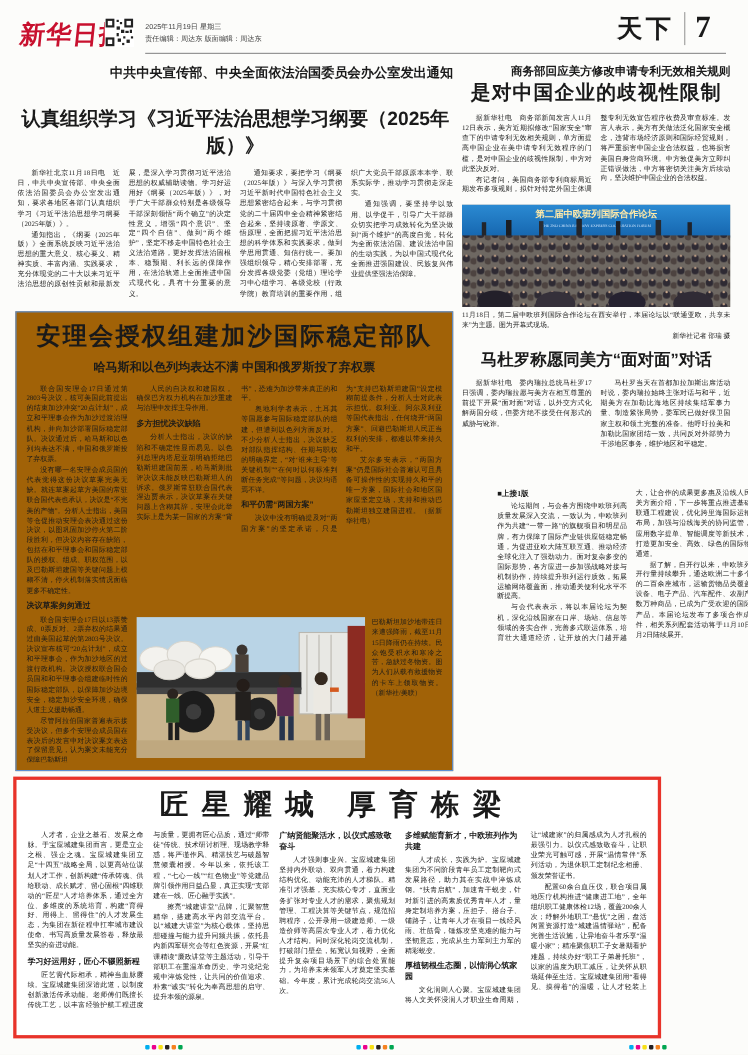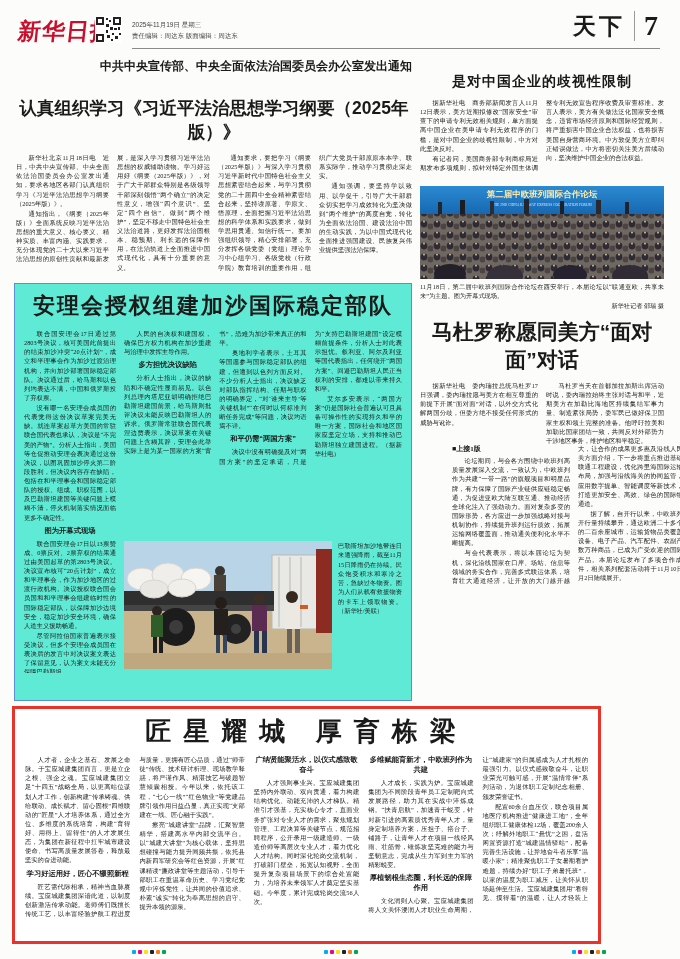--- a/index.html
+++ b/index.html
@@ -6,53 +6,53 @@
   #page{position:relative;width:680px;height:959px;background:#fcfcfa;margin:0 auto;overflow:hidden;
         font-family:"Liberation Serif","DejaVu Serif",serif;color:#1a1a1a;}
   
   #masthead{position:absolute;left:0;top:10px;width:680px;height:50px;}
   .logo{position:absolute;left:18px;top:6px;font-size:23px;font-weight:bold;color:#c8102e;
         transform:skewX(-6deg);letter-spacing:1px;font-family:"Liberation Serif",serif;}
   .qr{position:absolute;left:95px;top:6px;width:27px;height:27px;}
   .date-lines{position:absolute;left:132px;top:9px;font-size:6.5px;color:#444;line-height:1.7;
         font-family:"Liberation Sans","DejaVu Sans",sans-serif;}
   .mast-rule{position:absolute;left:132px;right:20px;top:38px;height:1px;background:#8a8a8a;}
-  .section-wrap{position:absolute;right:22px;top:0px;display:flex;align-items:center;gap:9px;}
+  .section-wrap{position:absolute;right:34px;top:0px;display:flex;align-items:center;gap:9px;}
   .section-name{font-size:23px;font-weight:bold;letter-spacing:3px;}
   .section-div{width:1px;height:30px;background:#999;}
   .page-num{font-size:28px;font-weight:bold;}
   
   .kicker{font-size:12px;font-weight:bold;text-align:right;
           font-family:"Liberation Sans","DejaVu Sans",sans-serif;}
   .kicker.small{font-size:10.5px;}
   .headline{font-weight:bold;text-align:center;
             font-family:"Liberation Sans","DejaVu Sans",sans-serif;}
   .para{font-size:6.3px;line-height:1.45;text-align:justify;text-indent:2em;margin:0 0 1px 0;}
-  .sub-h{font-size:7.3px;font-weight:bold;text-align:center;margin:4px 0 3px 0;break-inside:avoid;
+  .sub-h{font-size:7.3px;font-weight:bold;margin:4px 0 3px 0;break-inside:avoid;
          font-family:"Liberation Sans","DejaVu Sans",sans-serif;}
   .marker{font-size:7px;font-weight:bold;text-indent:0;margin:0 0 2px 0;}
   .byline{font-size:6.5px;text-align:right;text-indent:0;margin-top:2px;}
   
   #art-study{position:absolute;left:16px;top:58px;width:396px;}
   #art-study .headline{font-size:17.5px;margin-top:21px;letter-spacing:0px;}
   #art-study .body{margin-top:9px;height:168px;overflow:hidden;column-count:4;column-gap:8px;}
   #art-patent{position:absolute;left:420px;top:58px;width:244px;}
-  #art-patent .headline{font-size:14px;margin-top:15px;letter-spacing:1px;}
+  #art-patent .headline{font-size:18px;margin-top:0;letter-spacing:1px;}
   #art-patent .body{margin-top:7px;height:78px;overflow:hidden;column-count:2;column-gap:8px;}
   #forum-photo{position:absolute;left:420px;top:186px;width:244px;height:93px;}
   #forum-cap{position:absolute;left:420px;top:282px;width:244px;font-size:6.2px;line-height:1.5;text-align:justify;}
   #forum-cap .credit{display:block;text-align:right;}
   #art-maduro{position:absolute;left:420px;top:318px;width:244px;}
-  #art-maduro .headline{font-size:21px;}
+  #art-maduro .headline{font-size:15px;}
   #art-maduro .body{margin-top:7px;height:92px;overflow:hidden;column-count:2;column-gap:8px;}
   #art-cont{position:absolute;left:420px;top:444px;width:244px;height:250px;overflow:hidden;
             column-count:2;column-gap:8px;margin-left:32px;}
   
   #box-gaza{position:absolute;left:14px;top:283px;width:398px;height:418px;border:1px solid #5b8fd4;
-            box-sizing:border-box;background:#5eead4;}
+            box-sizing:border-box;background:#a16207;}
   #box-gaza .headline{font-size:22px;margin-top:7px;letter-spacing:2px;}
   #box-gaza .subhead{font-size:11px;font-weight:bold;text-align:center;margin-top:5px;
             font-family:"Liberation Sans","DejaVu Sans",sans-serif;}
   .gaza-body{display:flex;gap:8px;padding:8px 9px 0 9px;}
   .gaza-col1{width:92px;flex:none;height:344px;overflow:hidden;}
   .gaza-right{flex:1;display:flex;flex-direction:column;}
   .gaza-top{height:208px;overflow:hidden;column-count:3;column-gap:8px;}
   .gaza-bottom{display:flex;gap:6px;margin-top:4px;}
   .gaza-photo{width:208px;height:128px;flex:none;}
   .gaza-cap{flex:1;font-size:6.2px;line-height:1.5;text-align:justify;}
@@ -113,20 +113,21 @@
     <div class="headline">认真组织学习《习近平法治思想学习纲要（2025年版）》</div>
     <div class="body">
         <p class="para">新华社北京11月18日电　近日，中共中央宣传部、中央全面依法治国委员会办公室发出通知，要求各地区各部门认真组织学习《习近平法治思想学习纲要（2025年版）》。</p>
         <p class="para">通知指出，《纲要（2025年版）》全面系统反映习近平法治思想的重大意义、核心要义、精神实质、丰富内涵、实践要求，充分体现党的二十大以来习近平法治思想的原创性贡献和最新发展，是深入学习贯彻习近平法治思想的权威辅助读物。学习好运用好《纲要（2025年版）》，对于广大干部群众特别是各级领导干部深刻领悟“两个确立”的决定性意义，增强“四个意识”、坚定“四个自信”、做到“两个维护”，坚定不移走中国特色社会主义法治道路，更好发挥法治固根本、稳预期、利长远的保障作用，在法治轨道上全面推进中国式现代化，具有十分重要的意义。</p>
         <p class="para">通知要求，要把学习《纲要（2025年版）》与深入学习贯彻习近平新时代中国特色社会主义思想紧密结合起来，与学习贯彻党的二十届四中全会精神紧密结合起来，坚持读原著、学原文、悟原理，全面把握习近平法治思想的科学体系和实践要求，做到学思用贯通、知信行统一。要加强组织领导，精心安排部署，充分发挥各级党委（党组）理论学习中心组学习、各级党校（行政学院）教育培训的重要作用，组织广大党员干部原原本本学、联系实际学，推动学习贯彻走深走实。</p>
         <p class="para">通知强调，要坚持学以致用、以学促干，引导广大干部群众切实把学习成效转化为坚决做到“两个维护”的高度自觉，转化为全面依法治国、建设法治中国的生动实践，为以中国式现代化全面推进强国建设、民族复兴伟业提供坚强法治保障。</p>
       </div>
   </div>
 
   <div id="art-patent">
+    <div class="kicker small">商务部回应美方修改申请专利无效相关规则</div>
     <div class="headline">是对中国企业的歧视性限制</div>
     <div class="body">
         <p class="para">据新华社电　商务部新闻发言人11月12日表示，美方近期拟修改“国家安全”审查下的申请专利无效相关规则，单方面提高中国企业在美申请专利无效程序的门槛，是对中国企业的歧视性限制，中方对此坚决反对。</p>
         <p class="para">有记者问，美国商务部专利商标局近期发布多项规则，拟针对特定外国主体调整专利无效宣告程序收费及审查标准。发言人表示，美方有关做法泛化国家安全概念，违背市场经济原则和国际经贸规则，将严重损害中国企业合法权益，也将损害美国自身营商环境。中方敦促美方立即纠正错误做法，中方将密切关注美方后续动向，坚决维护中国企业的合法权益。</p>
       </div>
   </div>
 
   <svg id="forum-photo" viewBox="0 0 244 93" preserveAspectRatio="none">
     <defs>
       <linearGradient id="bannerG" x1="0" y1="0" x2="0" y2="1">
@@ -172,25 +173,26 @@
 
   <div id="art-cont">
       <p class="para marker">■上接1版</p>
       <p class="para">论坛期间，与会各方围绕中欧班列高质量发展深入交流，一致认为，中欧班列作为共建“一带一路”的旗舰项目和明星品牌，有力保障了国际产业链供应链稳定畅通，为促进亚欧大陆互联互通、推动经济全球化注入了强劲动力。面对复杂多变的国际形势，各方应进一步加强战略对接与机制协作，持续提升班列运行质效，拓展运输网络覆盖面，推动通关便利化水平不断提高。</p>
       <p class="para">与会代表表示，将以本届论坛为契机，深化沿线国家在口岸、场站、信息等领域的务实合作，完善多式联运体系，培育壮大通道经济，让开放的大门越开越大，让合作的成果更多惠及沿线人民。有关方面介绍，下一步将重点推进基础设施联通工程建设，优化跨里海国际运输走廊布局，加强与沿线海关的协同监管，推广应用数字提单、智能调度等新技术，着力打造更加安全、高效、绿色的国际物流大通道。</p>
       <p class="para">据了解，自开行以来，中欧班列累计开行量持续攀升，通达欧洲二十多个国家的二百余座城市，运输货物品类覆盖机械设备、电子产品、汽车配件、农副产品等数万种商品，已成为广受欢迎的国际公共产品。本届论坛发布了多项合作成果文件，相关系列配套活动将于11月10日—12月2日陆续展开。</p>
     </div>
 
   <div id="box-gaza">
     <div class="headline">安理会授权组建加沙国际稳定部队</div>
+    <div class="subhead">哈马斯和以色列均表达不满  中国和俄罗斯投了弃权票</div>
     <div class="gaza-body">
       <div class="gaza-col1">
           <p class="para">联合国安理会17日通过第2803号决议，核可美国此前提出的结束加沙冲突“20点计划”，成立和平理事会作为加沙过渡治理机构，并向加沙部署国际稳定部队。决议通过后，哈马斯和以色列均表达不满，中国和俄罗斯投了弃权票。</p>
           <p class="para">没有哪一名安理会成员国的代表觉得这份决议草案完美无缺。就连草案起草方美国的常驻联合国代表也承认，决议是“不完美的产物”。分析人士指出，美国等仓促推动安理会表决通过这份决议，以图巩固加沙停火第二阶段胜利，但决议内容存在缺陷，包括在和平理事会和国际稳定部队的授权、组成、职权范围，以及巴勒斯坦建国等关键问题上模糊不清，停火机制落实情况面临更多不确定性。</p>
-          <h5 class="sub-h">图为开幕式现场</h5>
+          <h5 class="sub-h">决议草案匆匆通过</h5>
           <p class="para">联合国安理会17日以13票赞成、0票反对、2票弃权的结果通过由美国起草的第2803号决议。决议宣布核可“20点计划”，成立和平理事会，作为加沙地区的过渡行政机构。决议授权联合国会员国和和平理事会组建临时性的国际稳定部队，以保障加沙边境安全，稳定加沙安全环境，确保人道主义援助畅通。</p>
           <p class="para">尽管阿拉伯国家普遍表示接受决议，但多个安理会成员国在表决后的发言中对决议案文表达了保留意见，认为案文未能充分保障巴勒斯坦</p>
         </div>
       <div class="gaza-right">
         <div class="gaza-top">
             <p class="para">人民的自决权和建国权，确保巴方权力机构在加沙重建与治理中发挥主导作用。</p>
             <h5 class="sub-h">多方担忧决议缺陷</h5>
             <p class="para">分析人士指出，决议的缺陷和不确定性显而易见。以色列总理内塔尼亚胡明确拒绝巴勒斯坦建国前景，哈马斯则批评决议未能反映巴勒斯坦人的诉求。俄罗斯常驻联合国代表涅边贾表示，决议草案在关键问题上含糊其辞，安理会此举实际上是为某一国家的方案“背书”，恐难为加沙带来真正的和平。</p>
             <p class="para">奥地利学者表示，土耳其等国愿参与国际稳定部队的组建，但遭到以色列方面反对。不少分析人士指出，决议缺乏对部队指挥结构、任期与职权的明确界定，“对‘谁来主导’等关键机制”“在何时以何标准判断任务完成”等问题，决议均语焉不详。</p>
             <h5 class="sub-h">和平仍需“两国方案”</h5>
@@ -251,21 +253,21 @@
     <div class="headline">匠星耀城  厚育栋梁</div>
     <div class="body">
         <p class="para">人才者，企业之基石、发展之命脉。于宝应城建集团而言，更是立企之根、强企之魂。宝应城建集团立足“十四五”战略全局，以更高站位谋划人才工作，创新构建“传承铸魂、供给联动、成长赋才、留心固根”四维联动的“匠星”人才培养体系，通过全方位、多维度的系统培育，构建“育得好、用得上、留得住”的人才发展生态，为集团在新征程中扛牢城市建设使命、书写高质量发展答卷，释放最坚实的奋进动能。</p>
         <h5 class="sub-h">学习好运用好，匠心不辍照新程</h5>
         <p class="para">匠艺需代际相承，精神当血脉赓续。宝应城建集团深谙此道，以制度创新激活传承动能。老师傅们既擅长传统工艺，以丰富经验护航工程进度与质量，更拥有匠心品质，通过“师带徒”传统、技术研讨析理、现场教学释惑，将严谨作风、精湛技艺与破题智慧倾囊相授。今年以来，依托该工程，“七心一线”“红色物业”等党建品牌引领作用日益凸显，真正实现“支部建在一线、匠心融于实践”。</p>
         <p class="para">擦亮“城建讲堂”品牌，汇聚智慧精华，搭建高水平内部交流平台。以“城建大讲堂”为核心载体，坚持思想碰撞与能力提升同频共振，依托县内新四军研究会等红色资源，开展“红课精读”廉政讲堂等主题活动，引导干部职工在重温革命历史、学习党纪党规中淬炼党性，让共同的价值追求、朴素“诚实”转化为奉高思想的启守、提升本领的源泉。</p>
         <h5 class="sub-h">广纳贤能聚活水，以仪式感致敬奋斗</h5>
         <p class="para">人才强则事业兴。宝应城建集团坚持内外联动、双向贯通，着力构建结构优化、动能充沛的人才梯队。精准引才强基，充实核心专才，直面业务扩张对专业人才的需求，聚焦规划管理、工程决算等关键节点，规范招聘程序，公开录用一级建造师、一级造价师等高层次专业人才，着力优化人才结构。同时深化轮岗交流机制，打破部门壁垒，拓宽认知视野，全面提升复杂项目场景下的综合处置能力，为培养未来领军人才奠定坚实基础。今年度，累计完成轮岗交流56人次。</p>
         <h5 class="sub-h">多维赋能育新才，中欧班列作为共建</h5>
         <p class="para">人才成长，实践为炉。宝应城建集团为不同阶段青年员工定制靶向式发展路径，助力其在实战中淬炼成钢。“扶青启航”，加速青干蜕变，针对新引进的高素质优秀青年人才，量身定制培养方案，压担子、搭台子、铺路子，让青年人才在项目一线经风雨、壮筋骨，锤炼攻坚克难的能力与坚韧意志，完成从生力军到主力军的精彩蜕变。</p>
-        <h5 class="sub-h">厚植韧根生态圈，利长远的保障作用</h5>
+        <h5 class="sub-h">厚植韧根生态圈，以情润心筑家园</h5>
         <p class="para">文化润则人心聚。宝应城建集团将人文关怀浸润人才职业生命周期，让“城建家”的归属感成为人才扎根的最强引力。以仪式感致敬奋斗，让职业荣光可触可感，开展“温情常伴”系列活动，为退休职工定制纪念相册、颁发荣誉证书。</p>
         <p class="para">配置60余台血压仪，联合项目属地医疗机构推进“健康进工地”，全年组织职工健康体检12场，覆盖200余人次；纾解外地职工“悬忧”之困，盘活闲置资源打造“城建温情驿站”，配备完善生活设施，让异地奋斗者乐享“温暖小家”；精准聚焦职工子女暑期看护难题，持续办好“职工子弟暑托班”，以家的温度为职工减压，让关怀从职场延伸至生活。宝应城建集团用“看得见、摸得着”的温暖，让人才轻装上阵，专注城建事业，为集团生生不息的发展注入温情动力。</p>
         <p class="para byline">徐晖</p>
       </div>
   </div>
 
   <div class="reg-group" style="left:132px">
     <span class="reg-dot" style="background:#00aeef"></span>
       <span class="reg-dot" style="background:#ec008c"></span>
     <span class="reg-dot" style="background:#f7e017"></span>

